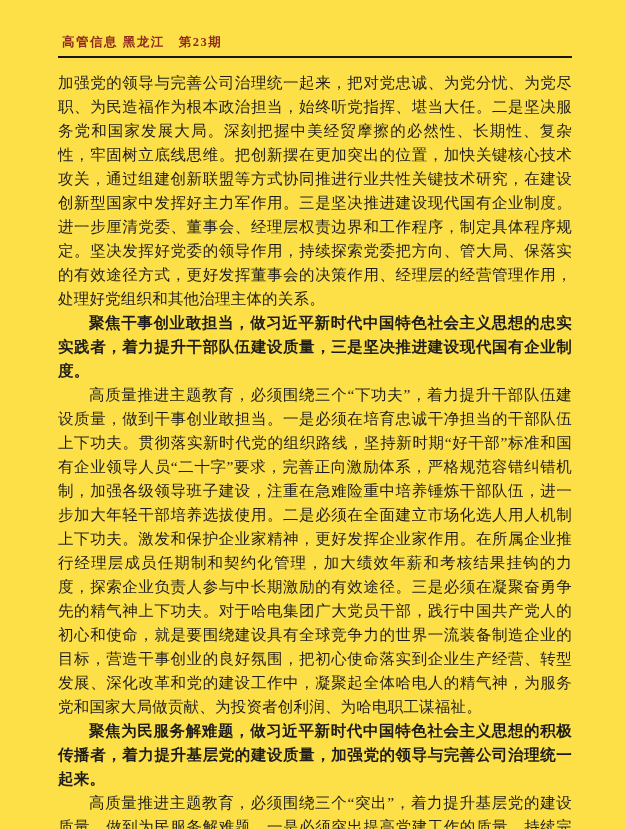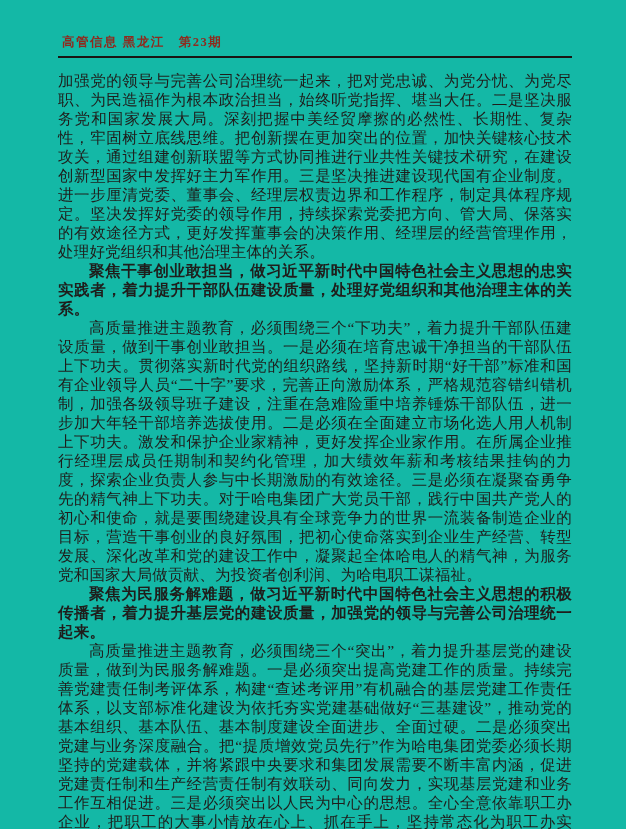--- a/index.html
+++ b/index.html
@@ -6,21 +6,21 @@
     --accent:#8f2a1e;
     --ink:#1f1d1b;
     --rule:#1a1412;
   }
   html,body{margin:0;padding:0;background:#ffffff;}
   .page{
     position:relative;
     box-sizing:border-box;
     width:626px;
     height:829px;
-    background:#14b8a6;
+    background:#fde047;
     padding:34px 54px 0 58px;
     font-family:"Liberation Serif","DejaVu Serif",serif;
     color:var(--ink);
     overflow:hidden;
   }
   .header{margin-bottom:0;}
   .header-title{
     color:var(--accent);
     font-size:12.5px;
     font-weight:bold;
@@ -30,39 +30,39 @@
     padding-left:4px;
   }
   .header-rule{
     height:0;
     border-bottom:2.5px solid var(--rule);
     margin-bottom:13px;
   }
   .body-text p{
     margin:0;
     font-size:15.5px;
-    line-height:19px;
+    line-height:24px;
     text-align:justify;
     text-justify:inter-ideograph;
     letter-spacing:0.2px;
   }
   .indent{text-indent:2em;}
   .bold{font-weight:bold;}
 </style>
 </head>
 <body>
 
 <div class="page">
 
   <div class="header">
     <div class="header-title">高管信息 黑龙江　第23期</div>
     <div class="header-rule"></div>
   </div>
 
   <div class="body-text">
     <p>加强党的领导与完善公司治理统一起来，把对党忠诚、为党分忧、为党尽职、为民造福作为根本政治担当，始终听党指挥、堪当大任。二是坚决服务党和国家发展大局。深刻把握中美经贸摩擦的必然性、长期性、复杂性，牢固树立底线思维。把创新摆在更加突出的位置，加快关键核心技术攻关，通过组建创新联盟等方式协同推进行业共性关键技术研究，在建设创新型国家中发挥好主力军作用。三是坚决推进建设现代国有企业制度。进一步厘清党委、董事会、经理层权责边界和工作程序，制定具体程序规定。坚决发挥好党委的领导作用，持续探索党委把方向、管大局、保落实的有效途径方式，更好发挥董事会的决策作用、经理层的经营管理作用，处理好党组织和其他治理主体的关系。</p>
-    <p class="indent bold">聚焦干事创业敢担当，做习近平新时代中国特色社会主义思想的忠实实践者，着力提升干部队伍建设质量，处理好党组织和其他治理主体的关系。</p>
+    <p class="indent bold">聚焦干事创业敢担当，做习近平新时代中国特色社会主义思想的忠实实践者，着力提升干部队伍建设质量，三是坚决推进建设现代国有企业制度。</p>
     <p class="indent">高质量推进主题教育，必须围绕三个“下功夫”，着力提升干部队伍建设质量，做到干事创业敢担当。一是必须在培育忠诚干净担当的干部队伍上下功夫。贯彻落实新时代党的组织路线，坚持新时期“好干部”标准和国有企业领导人员“二十字”要求，完善正向激励体系，严格规范容错纠错机制，加强各级领导班子建设，注重在急难险重中培养锤炼干部队伍，进一步加大年轻干部培养选拔使用。二是必须在全面建立市场化选人用人机制上下功夫。激发和保护企业家精神，更好发挥企业家作用。在所属企业推行经理层成员任期制和契约化管理，加大绩效年薪和考核结果挂钩的力度，探索企业负责人参与中长期激励的有效途径。三是必须在凝聚奋勇争先的精气神上下功夫。对于哈电集团广大党员干部，践行中国共产党人的初心和使命，就是要围绕建设具有全球竞争力的世界一流装备制造企业的目标，营造干事创业的良好氛围，把初心使命落实到企业生产经营、转型发展、深化改革和党的建设工作中，凝聚起全体哈电人的精气神，为服务党和国家大局做贡献、为投资者创利润、为哈电职工谋福祉。</p>
     <p class="indent bold">聚焦为民服务解难题，做习近平新时代中国特色社会主义思想的积极传播者，着力提升基层党的建设质量，加强党的领导与完善公司治理统一起来。</p>
     <p class="indent">高质量推进主题教育，必须围绕三个“突出”，着力提升基层党的建设质量，做到为民服务解难题。一是必须突出提高党建工作的质量。持续完善党建责任制考评体系，构建“查述考评用”有机融合的基层党建工作责任体系，以支部标准化建设为依托夯实党建基础做好“三基建设”，推动党的基本组织、基本队伍、基本制度建设全面进步、全面过硬。二是必须突出党建与业务深度融合。把“提质增效党员先行”作为哈电集团党委必须长期坚持的党建载体，并将紧跟中央要求和集团发展需要不断丰富内涵，促进党建责任制和生产经营责任制有效联动、同向发力，实现基层党建和业务工作互相促进。三是必须突出以人民为中心的思想。全心全意依靠职工办企业，把职工的大事小情放在心上、抓在手上，坚持常态化为职工办实事、办好事,以“让职工生活得更殷实”为出发点和落脚点抓发展、抓改革，以实际行动让职工享受到企业高质量发展的成果。</p>
   </div>
 
 </div>
 
 </body></html>

